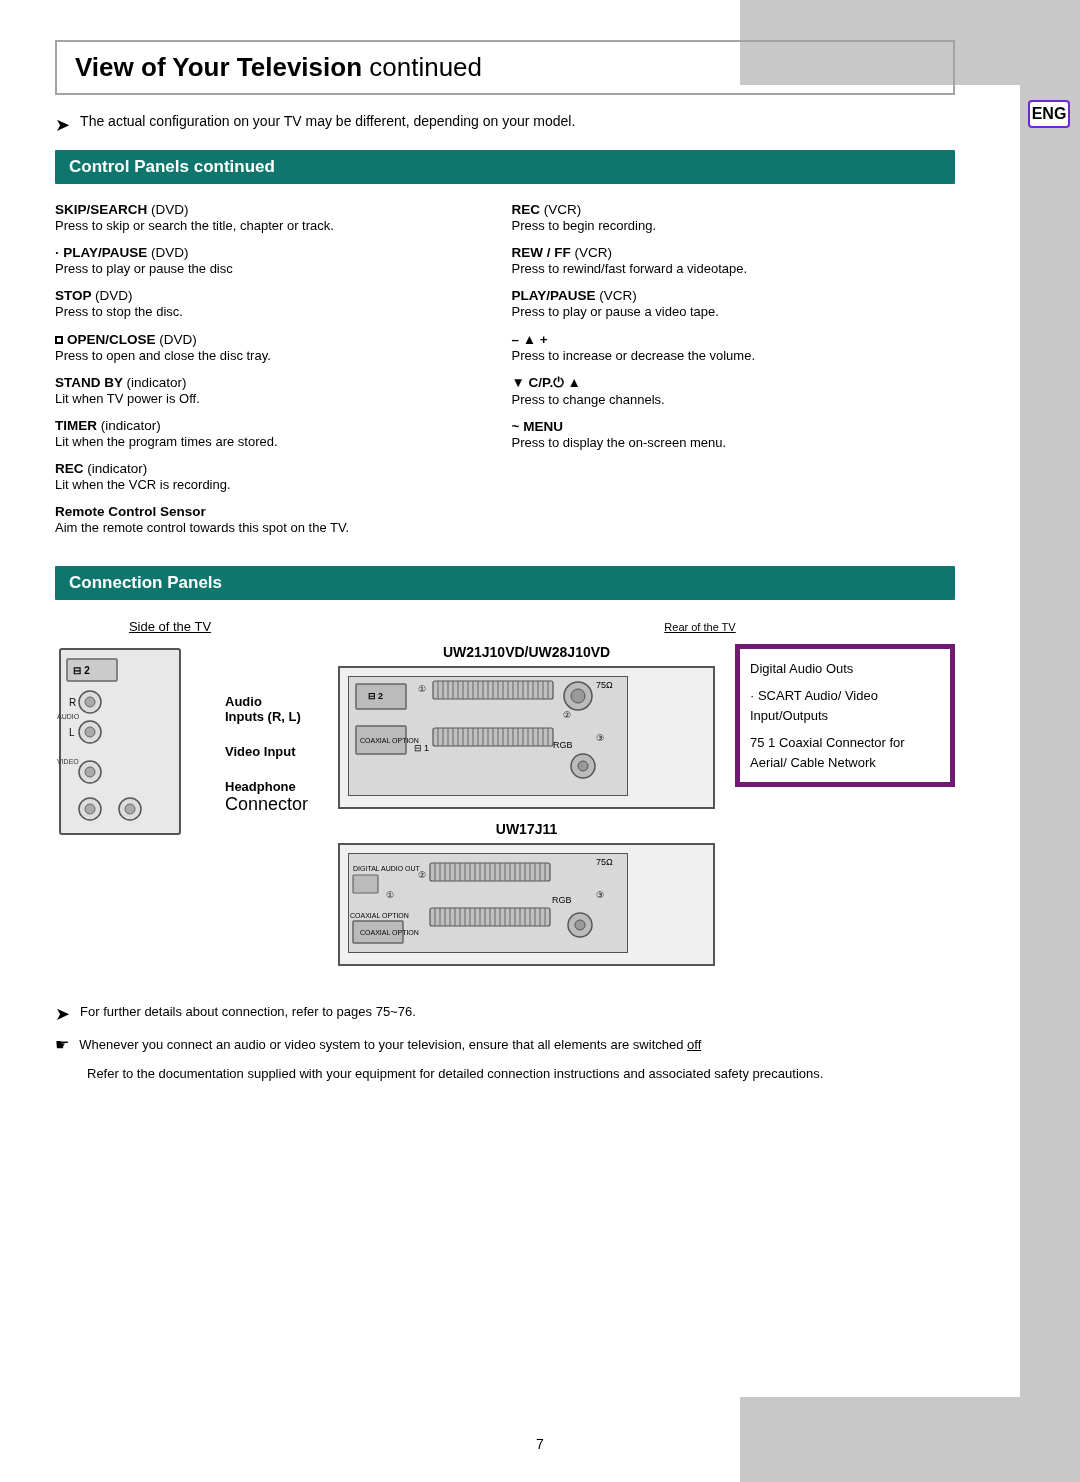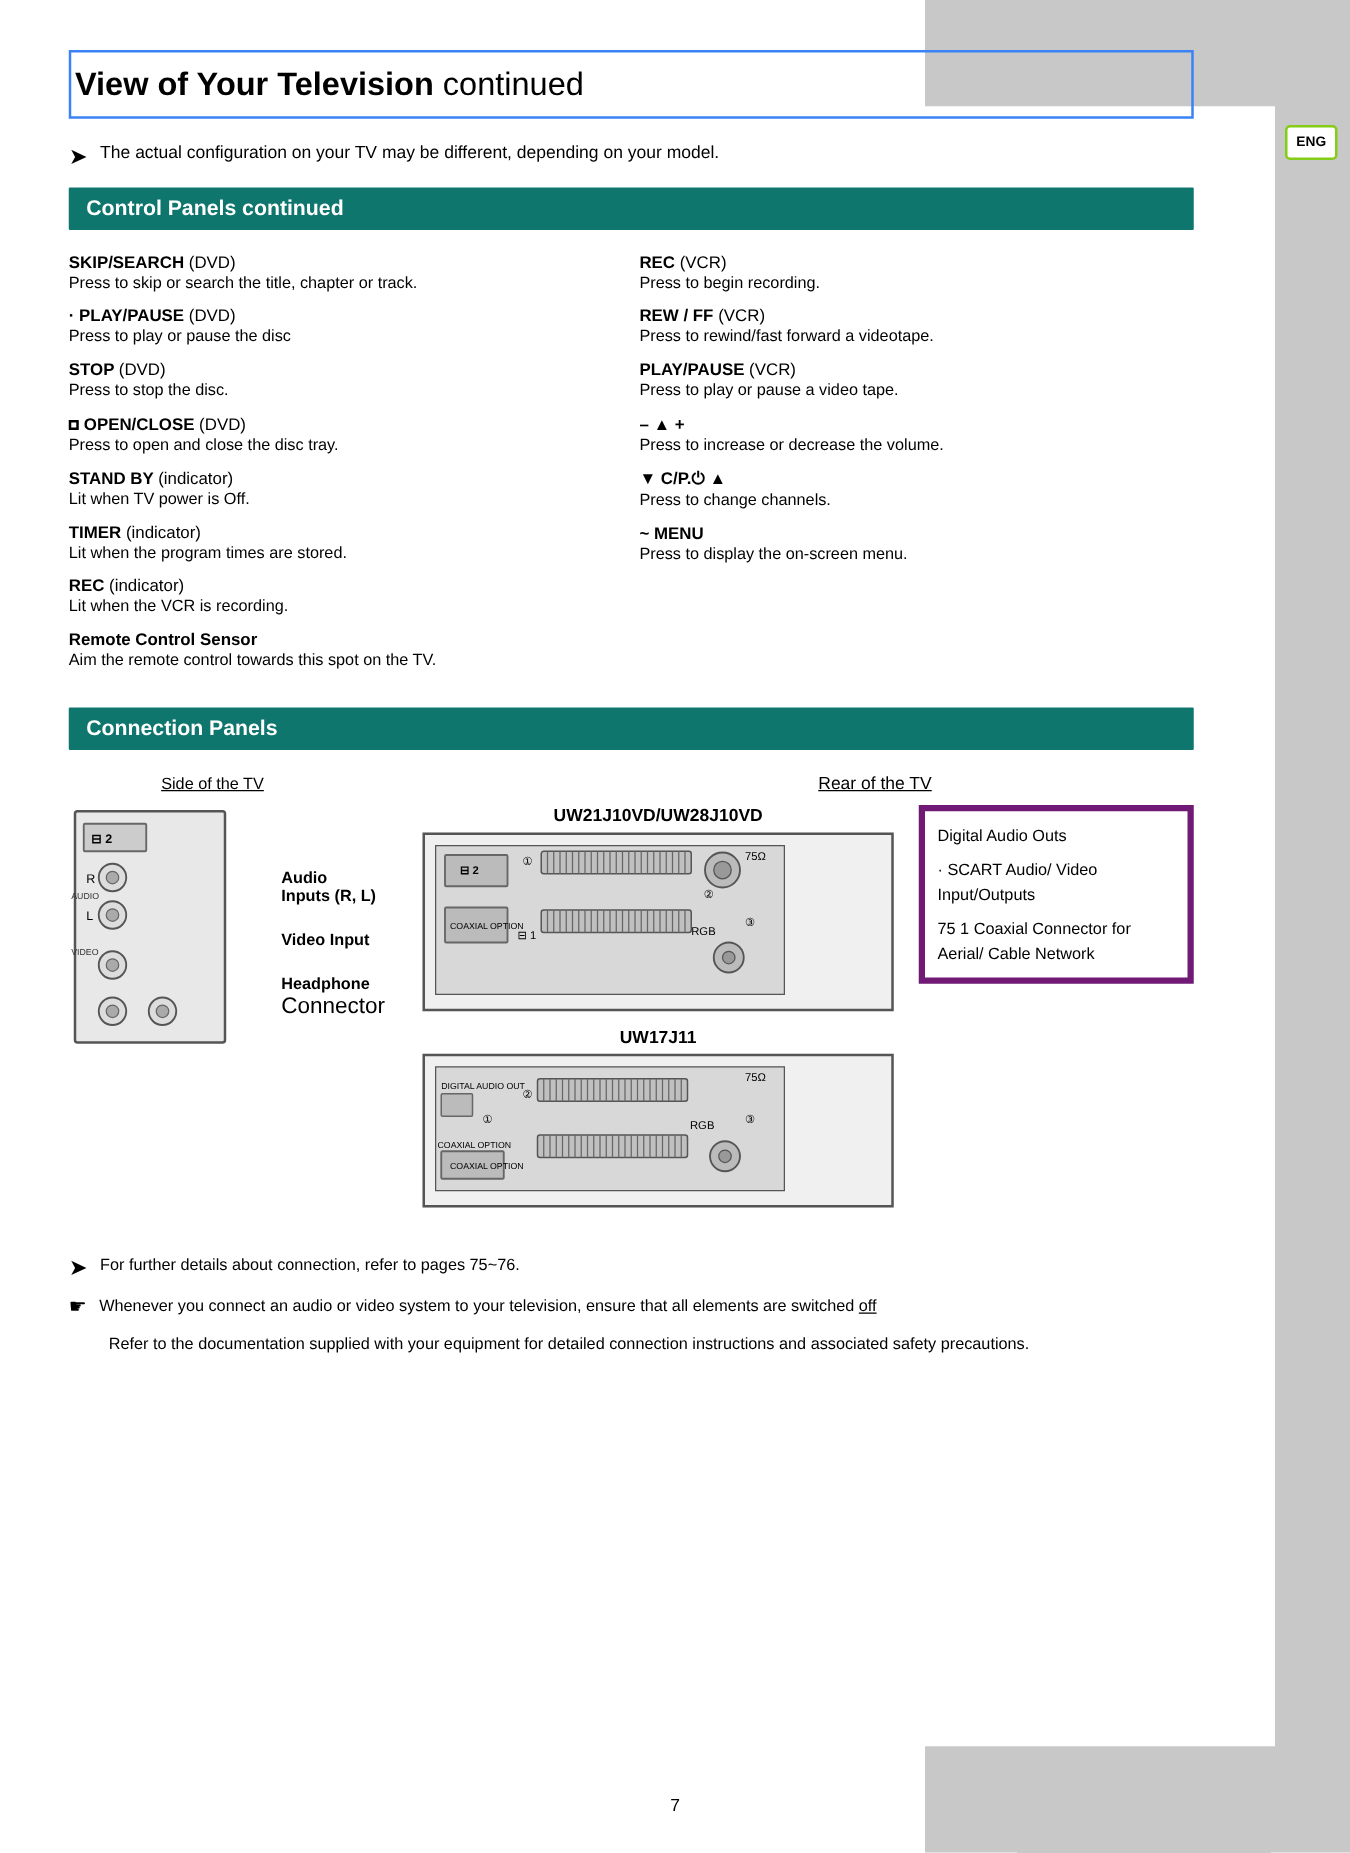--- a/index.html
+++ b/index.html
@@ -31,27 +31,27 @@
       background: #c8c8c8;
     }
 
     
     .eng-badge {
       position: absolute;
       right: 10px;
       top: 100px;
       width: 42px;
       height: 28px;
-      border: 2px solid #84cc16;
+      border: 2px solid #6d28d9;
       border-radius: 4px;
       background: #fff;
       display: flex;
       align-items: center;
       justify-content: center;
-      font-size: 11px;
+      font-size: 16px;
       font-weight: bold;
     }
 
     
     .top-gray {
       position: absolute;
       right: 60px;
       top: 0;
       width: 280px;
       height: 85px;
@@ -81,22 +81,22 @@
     
     .main-content {
       position: absolute;
       left: 55px;
       top: 40px;
       width: 900px;
     }
 
     
     .title-box {
-      border: 2px solid #3b82f6;
-      padding: 10px 3px;
+      border: 2px solid #a3a3a3;
+      padding: 10px 18px;
       margin-bottom: 18px;
       display: inline-block;
       width: 100%;
     }
 
     .title-box h1 {
       font-size: 26px;
       font-weight: bold;
     }
 
@@ -182,21 +182,21 @@
     }
 
     .side-panel-label {
       font-size: 13px;
       text-align: center;
       text-decoration: underline;
       margin-bottom: 8px;
     }
 
     .rear-panel-label {
-      font-size: 14px;
+      font-size: 11px;
       text-align: center;
       text-decoration: underline;
       margin-bottom: 8px;
     }
 
     
     .tv-side-diagram {
       width: 160px;
       flex-shrink: 0;
     }

